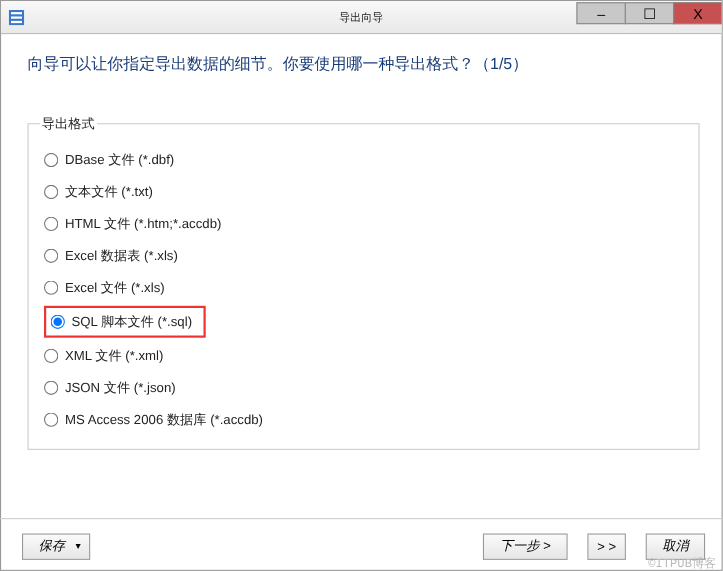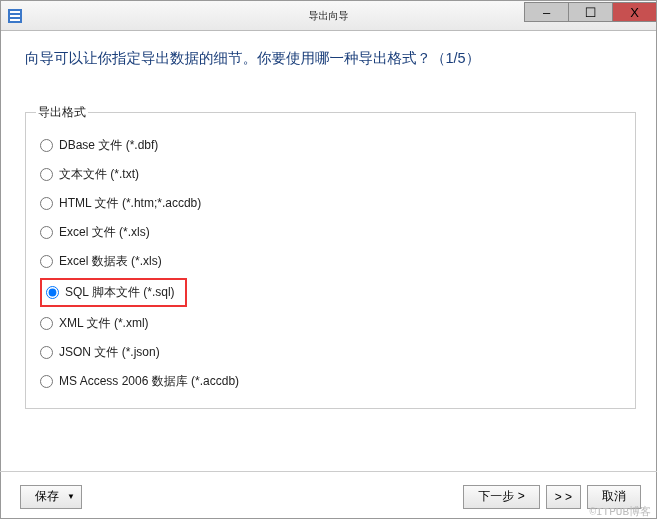--- a/index.html
+++ b/index.html
@@ -19,25 +19,25 @@
 
   fieldset.group { border: 1px solid #ccc; padding: 10px 10px 12px 10px; margin: 0; }
   fieldset.group legend { font-size: 12px; color: #222; padding: 0 2px; }
 
   .radio-row { display: flex; align-items: center; padding: 6px 4px; font-size: 12px; color: #222; }
   .radio-row input { margin: 0 6px 0 0; }
   .radio-row.highlight { display: inline-flex; border: 2px solid #e33; padding: 4px 10px 4px 4px; }
   .highlight-wrap { padding: 2px 4px; }
 
   .footer { position: absolute; bottom: 6px; left: 0; right: 0; height: 42px; border-top: 1px solid #ccc; padding: 8px 16px 0 20px; display: flex; align-items: center; }
-  .btn { height: 24px; border: 1px solid #999; background: linear-gradient(#fafafa,#e6e6e6); font-size: 12px; padding: 0 14px; display: inline-flex; align-items: center; justify-content: center; cursor: default; }
+  .btn { height: 24px; border: 1px solid #999; background: linear-gradient(#fafafa,#e6e6e6); font-size: 12px; padding: 0 14px; display: inline-flex; align-items: center; justify-content: center; cursor: default; font-style: italic; }
   .btn.dd { padding: 0 6px 0 14px; }
   .btn .caret { margin-left: 8px; font-size: 8px; }
   .btn.small { padding: 0 8px; }
-  .footer .right { margin-left: auto; display: flex; gap: 6px; }
+  .footer .right { margin-left: auto; display: flex; gap: 18px; }
 
   .watermark { position: absolute; right: 6px; bottom: 0px; font-size: 11px; color: #bbb; pointer-events: none; font-family: Liberation Mono, monospace; }
 </style>
 </head>
 <body>
 
 <div class="titlebar">
   <div class="title-icon">
     <svg width="14" height="14" viewBox="0 0 14 14">
         <rect x="0" y="0" width="14" height="14" fill="#3b78c9"></rect>
@@ -67,25 +67,25 @@
     <label class="radio-row">
       <input type="radio" name="fmt" style="">
       <span>文本文件 (*.txt)</span>
     </label>
     <label class="radio-row">
       <input type="radio" name="fmt" style="">
       <span>HTML 文件 (*.htm;*.accdb)</span>
     </label>
     <label class="radio-row">
       <input type="radio" name="fmt" style="">
-      <span>Excel 文件 (*.xls)</span>
+      <span>Excel 数据表 (*.xls)</span>
     </label>
     <label class="radio-row">
       <input type="radio" name="fmt" style="">
-      <span>Excel 数据表 (*.xls)</span>
+      <span>Excel 文件 (*.xls)</span>
     </label>
     <div class="highlight-wrap">
       <label class="radio-row highlight">
         <input type="radio" name="fmt" checked="" style="">
         <span>SQL 脚本文件 (*.sql)</span>
       </label>
     </div>
     <label class="radio-row">
       <input type="radio" name="fmt" style="">
       <span>XML 文件 (*.xml)</span>

